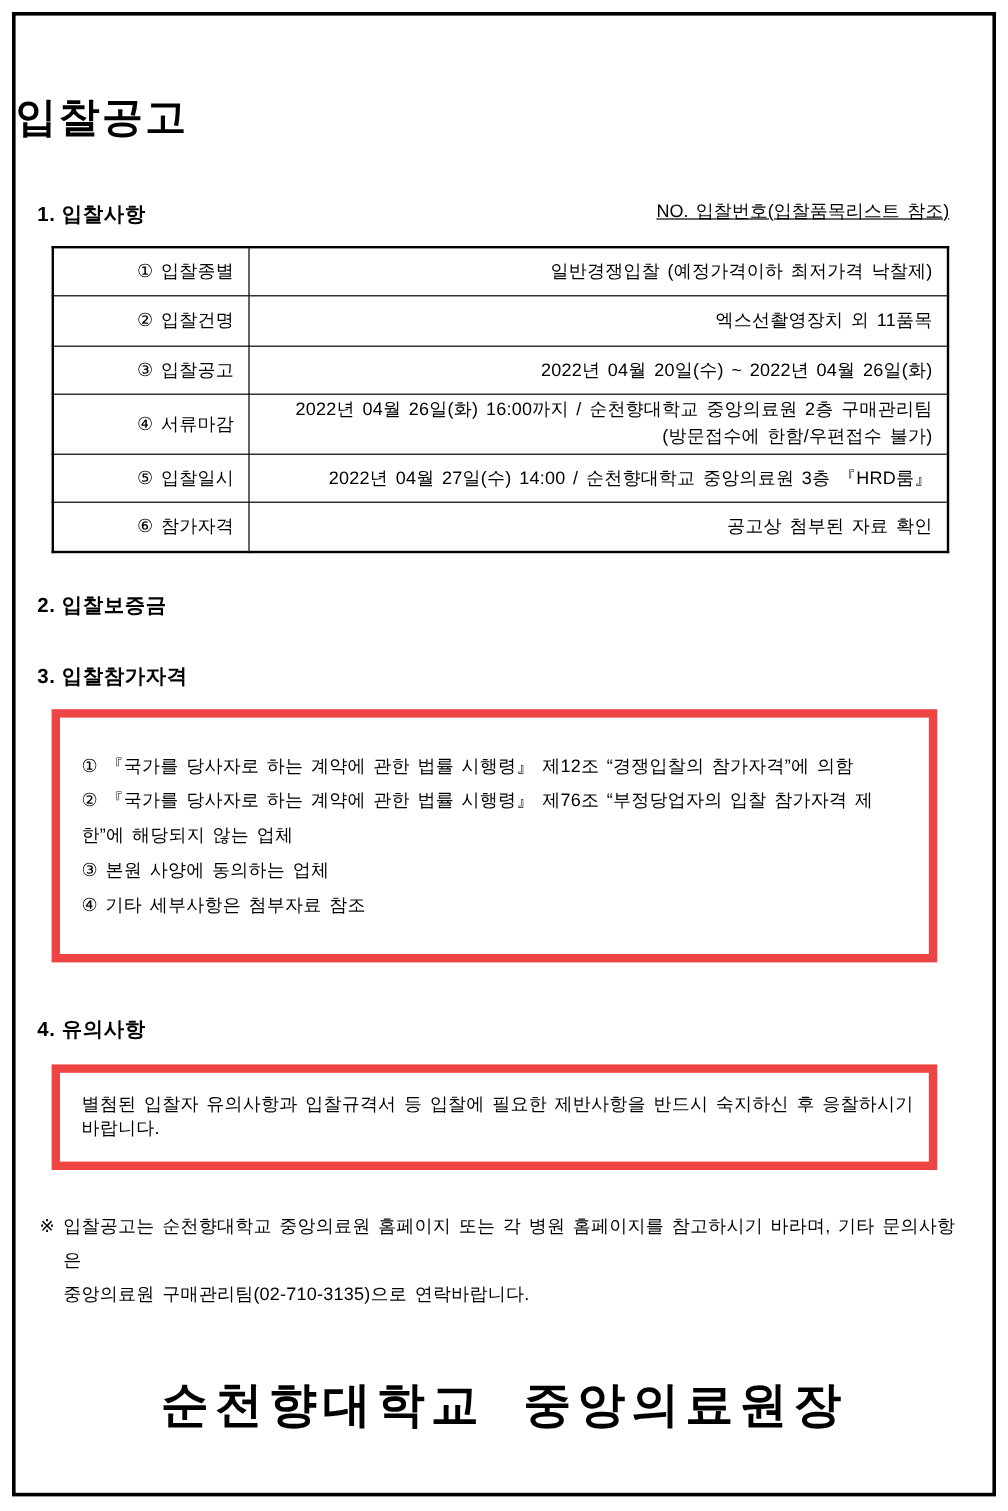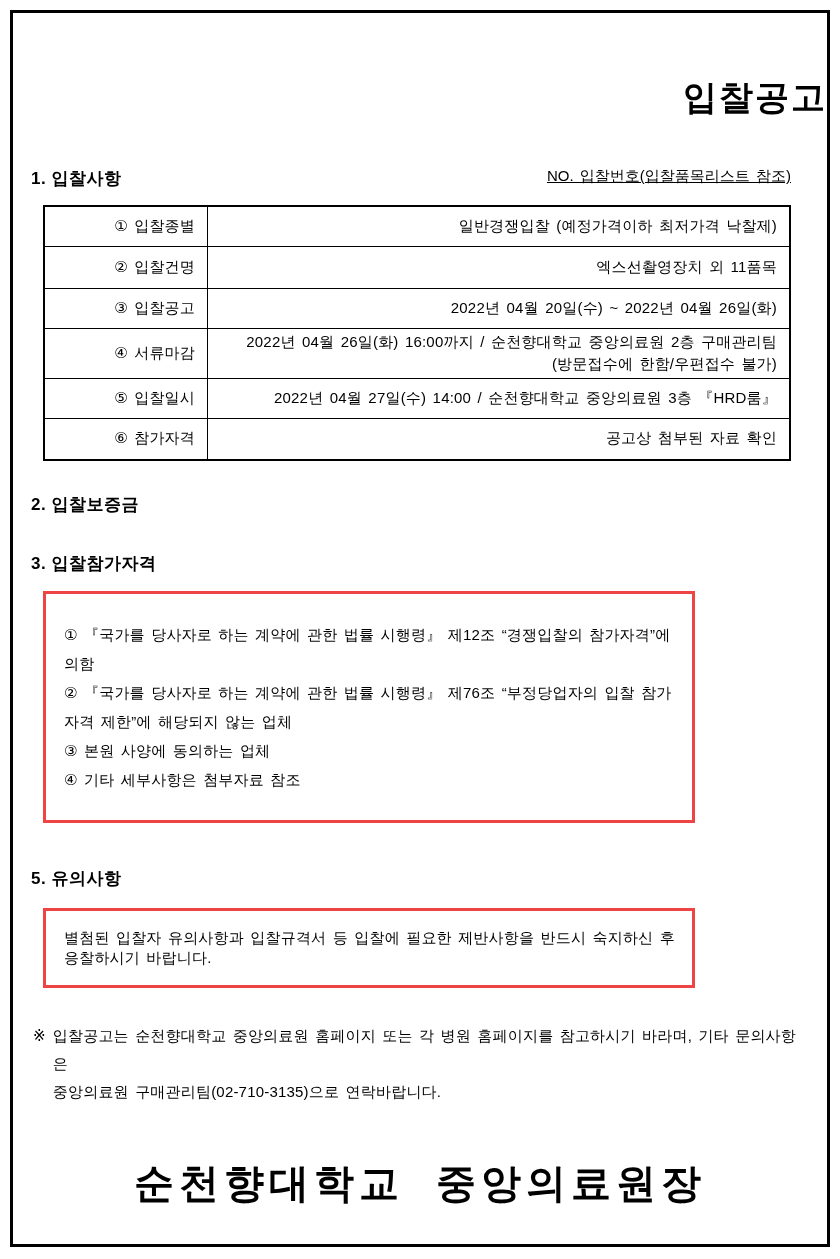--- a/index.html
+++ b/index.html
@@ -11,21 +11,21 @@
   }
   .sheet{
     position:absolute;left:10px;top:10px;
     width:820px;height:1237px;
     border:3px solid #000;
     box-sizing:border-box;
     overflow:hidden;
   }
   .title{
     margin:62px 0 0 0;
-    text-align:right;
+    text-align:left;
     font-size:34px;
     font-weight:bold;
     letter-spacing:2px;
   }
   .heading{
     font-size:17px;
     font-weight:bold;
     letter-spacing:0.5px;
   }
   .heading-row{
@@ -58,23 +58,23 @@
     word-spacing:2px;
     letter-spacing:0.2px;
   }
   table.tbl td.lbl{width:138px;}
   tr.r40{height:40px;}
   tr.r42{height:42px;}
   tr.r50{height:50px;}
   td.multiline div{line-height:1.45;}
   table.tbl2 td{height:38px;}
   .box{
-    border:3px solid #ef4444;
+    border:7px solid #ef4444;
     margin-left:30px;
-    width:652px;
+    width:738px;
     box-sizing:border-box;
     font-size:15px;
     word-spacing:2px;
     letter-spacing:0.2px;
   }
   .box3{
     margin-top:16px;
     padding:26px 12px 26px 18px;
   }
   .box3 .box-line{line-height:29px;}
@@ -150,21 +150,21 @@
 
   <div class="heading h3">3. 입찰참가자격</div>
 
   <div class="box box3">
     <div class="box-line">① 『국가를 당사자로 하는 계약에 관한 법률 시행령』 제12조 “경쟁입찰의 참가자격”에 의함</div>
     <div class="box-line">② 『국가를 당사자로 하는 계약에 관한 법률 시행령』 제76조 “부정당업자의 입찰 참가자격 제한”에 해당되지 않는 업체</div>
     <div class="box-line">③ 본원 사양에 동의하는 업체</div>
     <div class="box-line">④ 기타 세부사항은 첨부자료 참조</div>
   </div>
 
-  <div class="heading h4">5. 유의사항</div>
+  <div class="heading h4">4. 유의사항</div>
 
   <div class="box box4">
     <div>별첨된 입찰자 유의사항과 입찰규격서 등 입찰에 필요한 제반사항을 반드시 숙지하신 후 응찰하시기 바랍니다.</div>
   </div>
 
   <div class="footnote">
     <span class="marker">※</span>
     <div class="footnote-text">
       <div>입찰공고는 순천향대학교 중앙의료원 홈페이지 또는 각 병원 홈페이지를 참고하시기 바라며, 기타 문의사항은</div>
       <div>중앙의료원 구매관리팀(02-710-3135)으로 연락바랍니다.</div>

